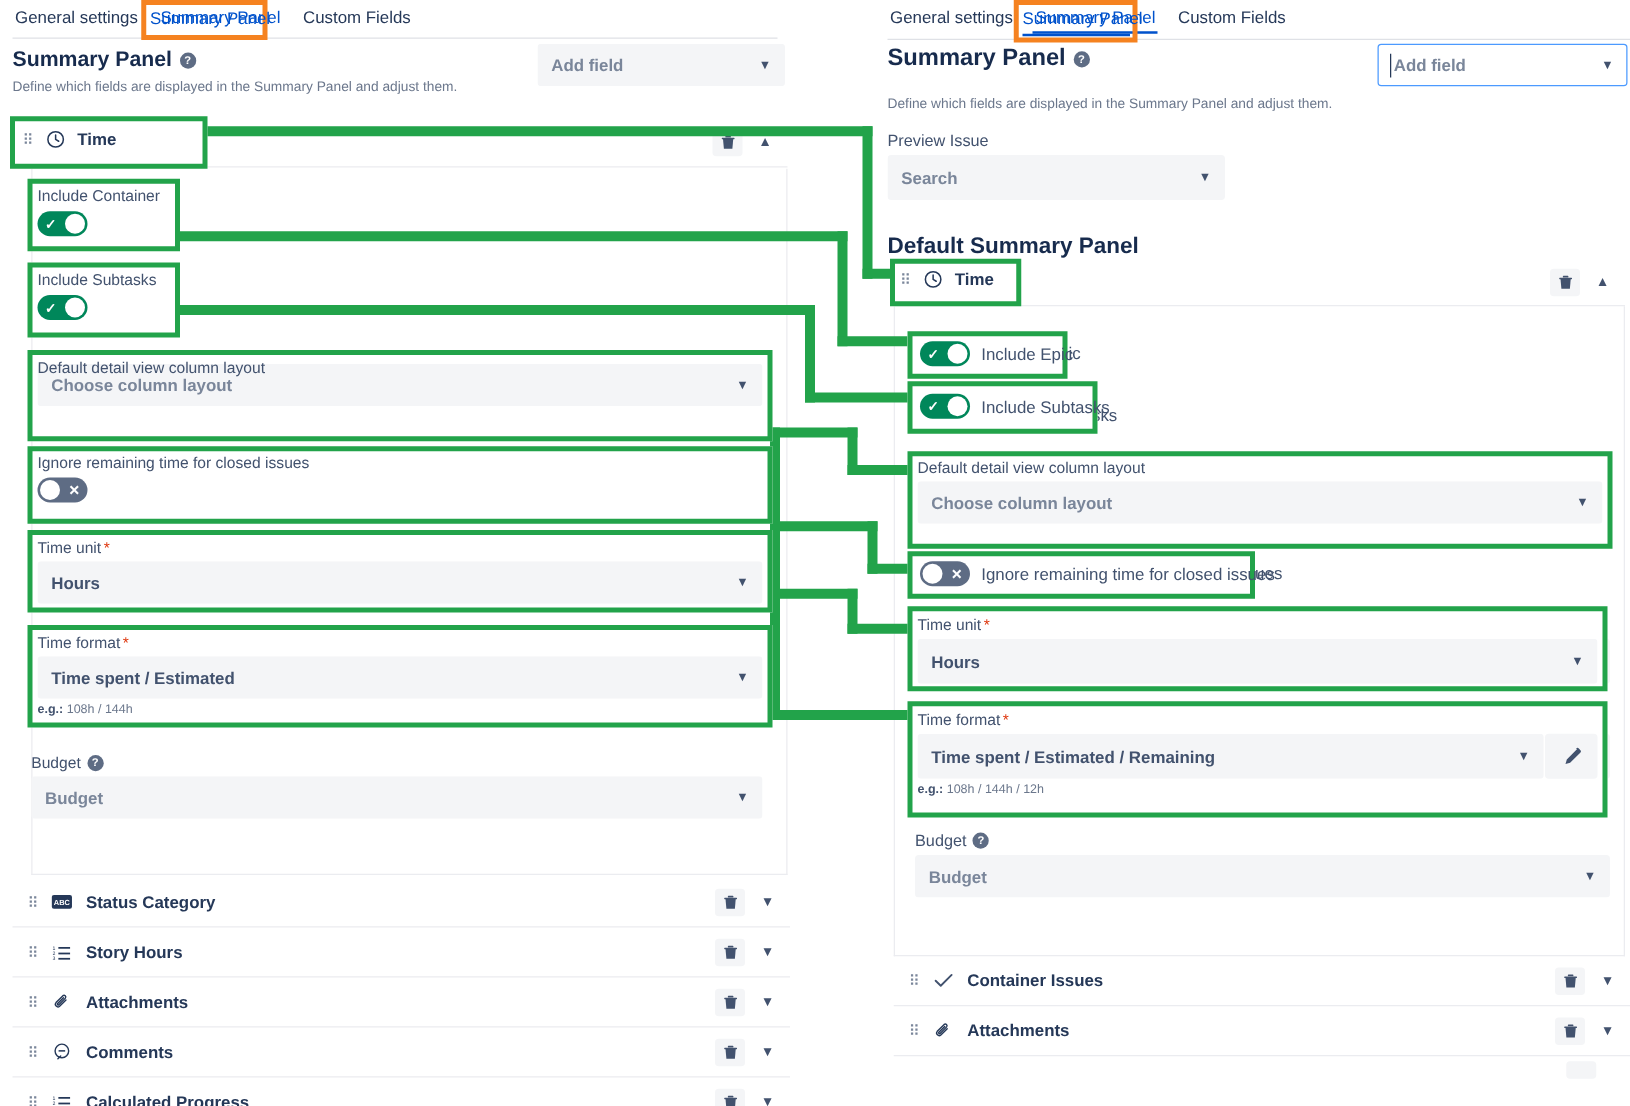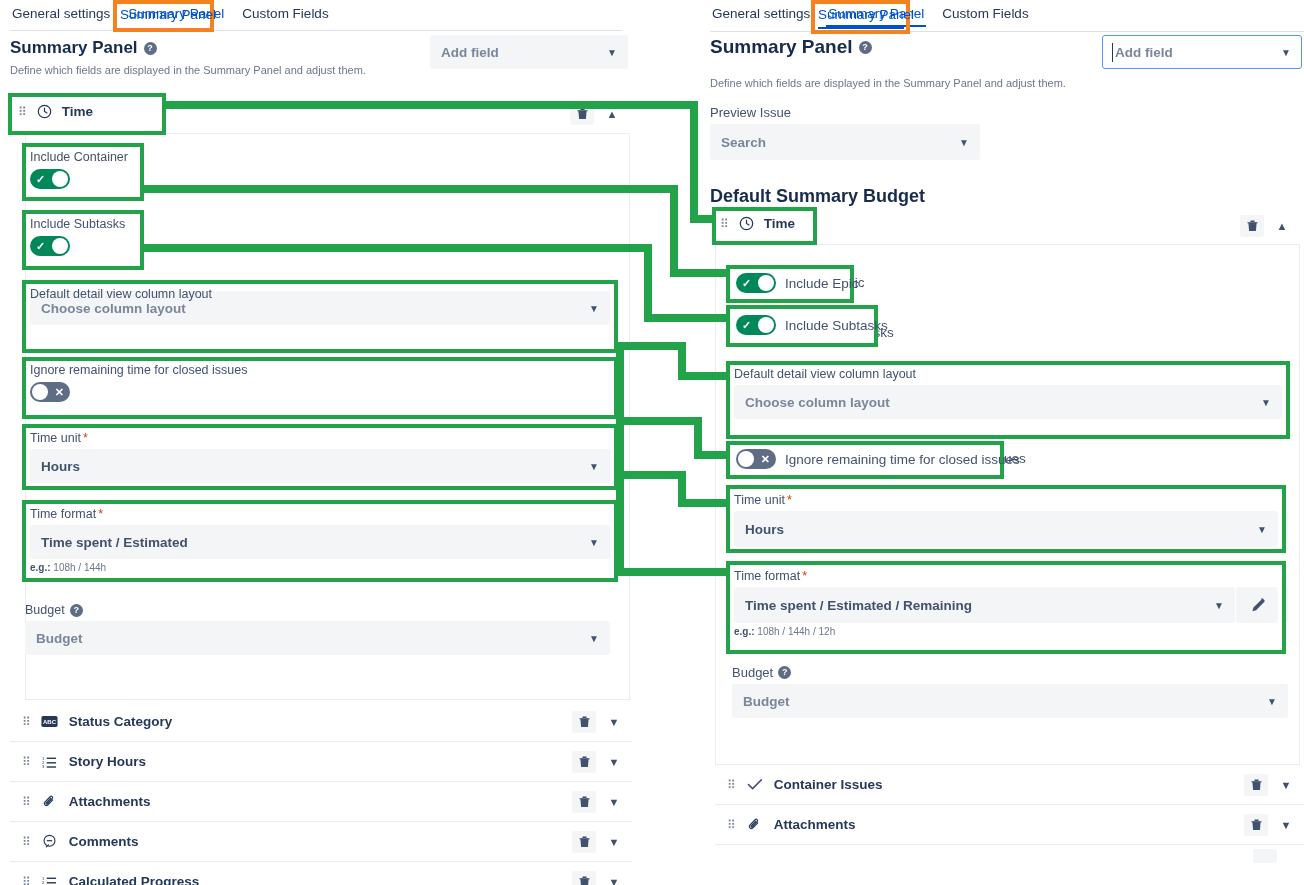--- a/index.html
+++ b/index.html
@@ -345,21 +345,21 @@
     </div>
 
     <div class="L" style="left:0px; top:105px; width:270px;">
       <div class="fieldlbl" style="font-size:13px;">Preview Issue</div>
       <div class="sel" style="height:36px;">
         <span>Search</span>
         <span class="chev">▼</span>
       </div>
     </div>
 
-    <div class="L" style="left:0px; top:186px; font-size:18px; font-weight:bold; color:#172b4d;">Default Summary Budget</div>
+    <div class="L" style="left:0px; top:186px; font-size:18px; font-weight:bold; color:#172b4d;">Default Summary Panel</div>
 
     <div class="L" style="left:5px; top:207px; width:585px;">
       <div class="frow" style="height:38px;">
         <span class="grip">⠿</span>
         <span class="ficon">
           <svg width="15" height="15" viewBox="0 0 16 16">
               <circle cx="8" cy="8" r="6.6" fill="none" stroke="#253858" stroke-width="1.3"></circle>
               <path d="M8 4.3V8l2.6 1.6" fill="none" stroke="#253858" stroke-width="1.3" stroke-linecap="round"></path>
             </svg>
         </span>

